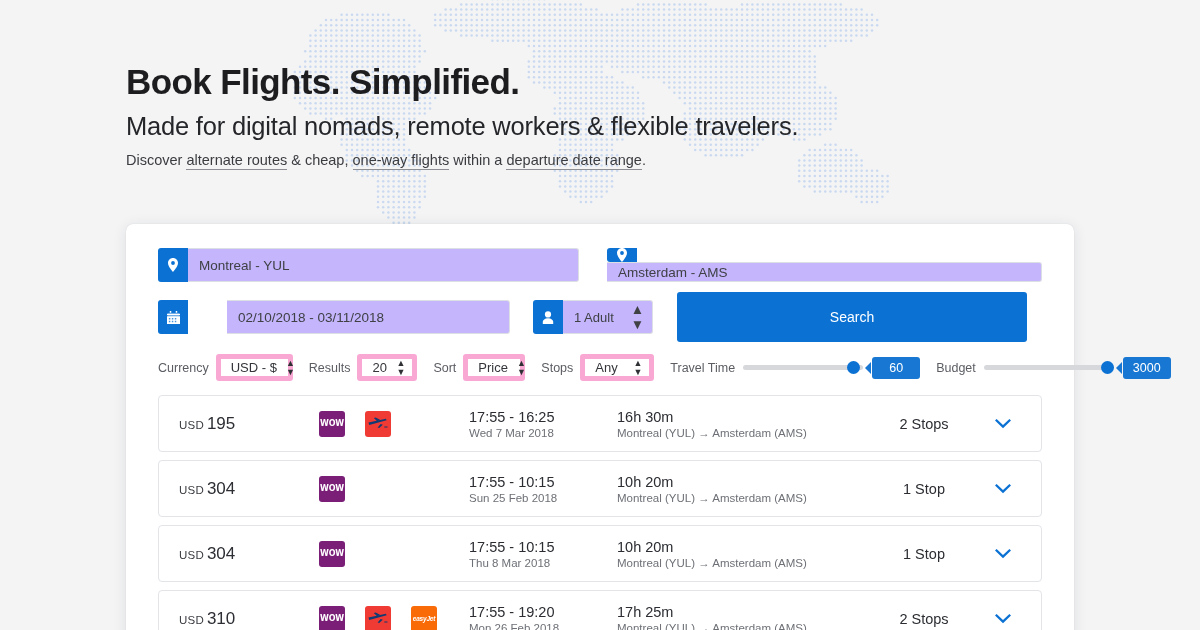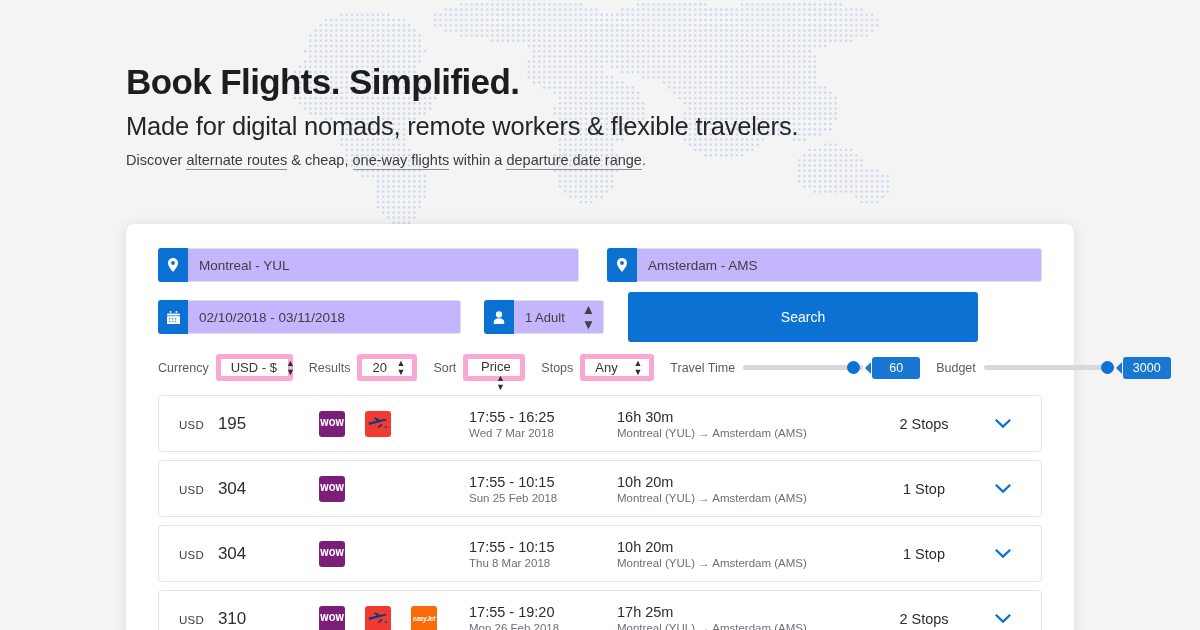--- a/index.html
+++ b/index.html
@@ -106,22 +106,22 @@
     display: flex;
     align-items: center;
     padding: 0 11px;
     font-size: 13.5px;
     color: #3f4145;
     white-space: nowrap;
     overflow: hidden;
   }
 
   .origin  { width: 424px; }
-  .dest    { width: 438px; margin-left: 28px; }
-  .daterange { width: 303px; }
+  .dest    { width: 438px; margin-left: 28px; flex-direction: column; }
+  .daterange { width: 352px; gap: 39px; }
 
   .pax {
     margin-left: 23px;
     width: 120px;
   }
   .pax .ig-field {
     justify-content: space-between;
     padding-right: 8px;
   }
   .pax .val { font-size: 13px; }
@@ -161,21 +161,21 @@
     align-items: center;
     padding: 0 7px 0 10px;
     font-size: 13px;
     color: #33353a;
     white-space: nowrap;
     cursor: pointer;
   }
   .sel .spin { margin-left: 9px; color: #2e3034; font-size: 9px; line-height: 1; }
   .sel-currency { width: 77px; justify-content: space-between; }
   .sel-results  { width: 60px; justify-content: space-between; }
-  .sel-sort     { width: 62px; justify-content: space-between; flex-direction: column; }
+  .sel-sort     { width: 62px; justify-content: space-between; }
   .sel-stops    { width: 74px; justify-content: space-between; }
 
   
   .slider-wrap { display: flex; align-items: center; }
   .slider-wrap > label { margin-right: 8px; white-space: nowrap; }
   .track {
     position: relative;
     height: 5px;
     background: #d6d8dc;
     border-radius: 3px;
@@ -232,21 +232,21 @@
 
   .col-price { width: 140px; }
   .price {
     color: #2c2e33;
     font-size: 17px;
     white-space: nowrap;
   }
   .price .cur {
     font-size: 11.5px;
     letter-spacing: .2px;
-    margin-right: 14px;
+    margin-right: 3px;
     color: #3a3c41;
   }
 
   .col-logos { width: 150px; display: flex; align-items: center; gap: 20px; }
   .logo {
     width: 26px; height: 26px;
     border-radius: 3px;
     display: flex;
     align-items: center;
     justify-content: center;

